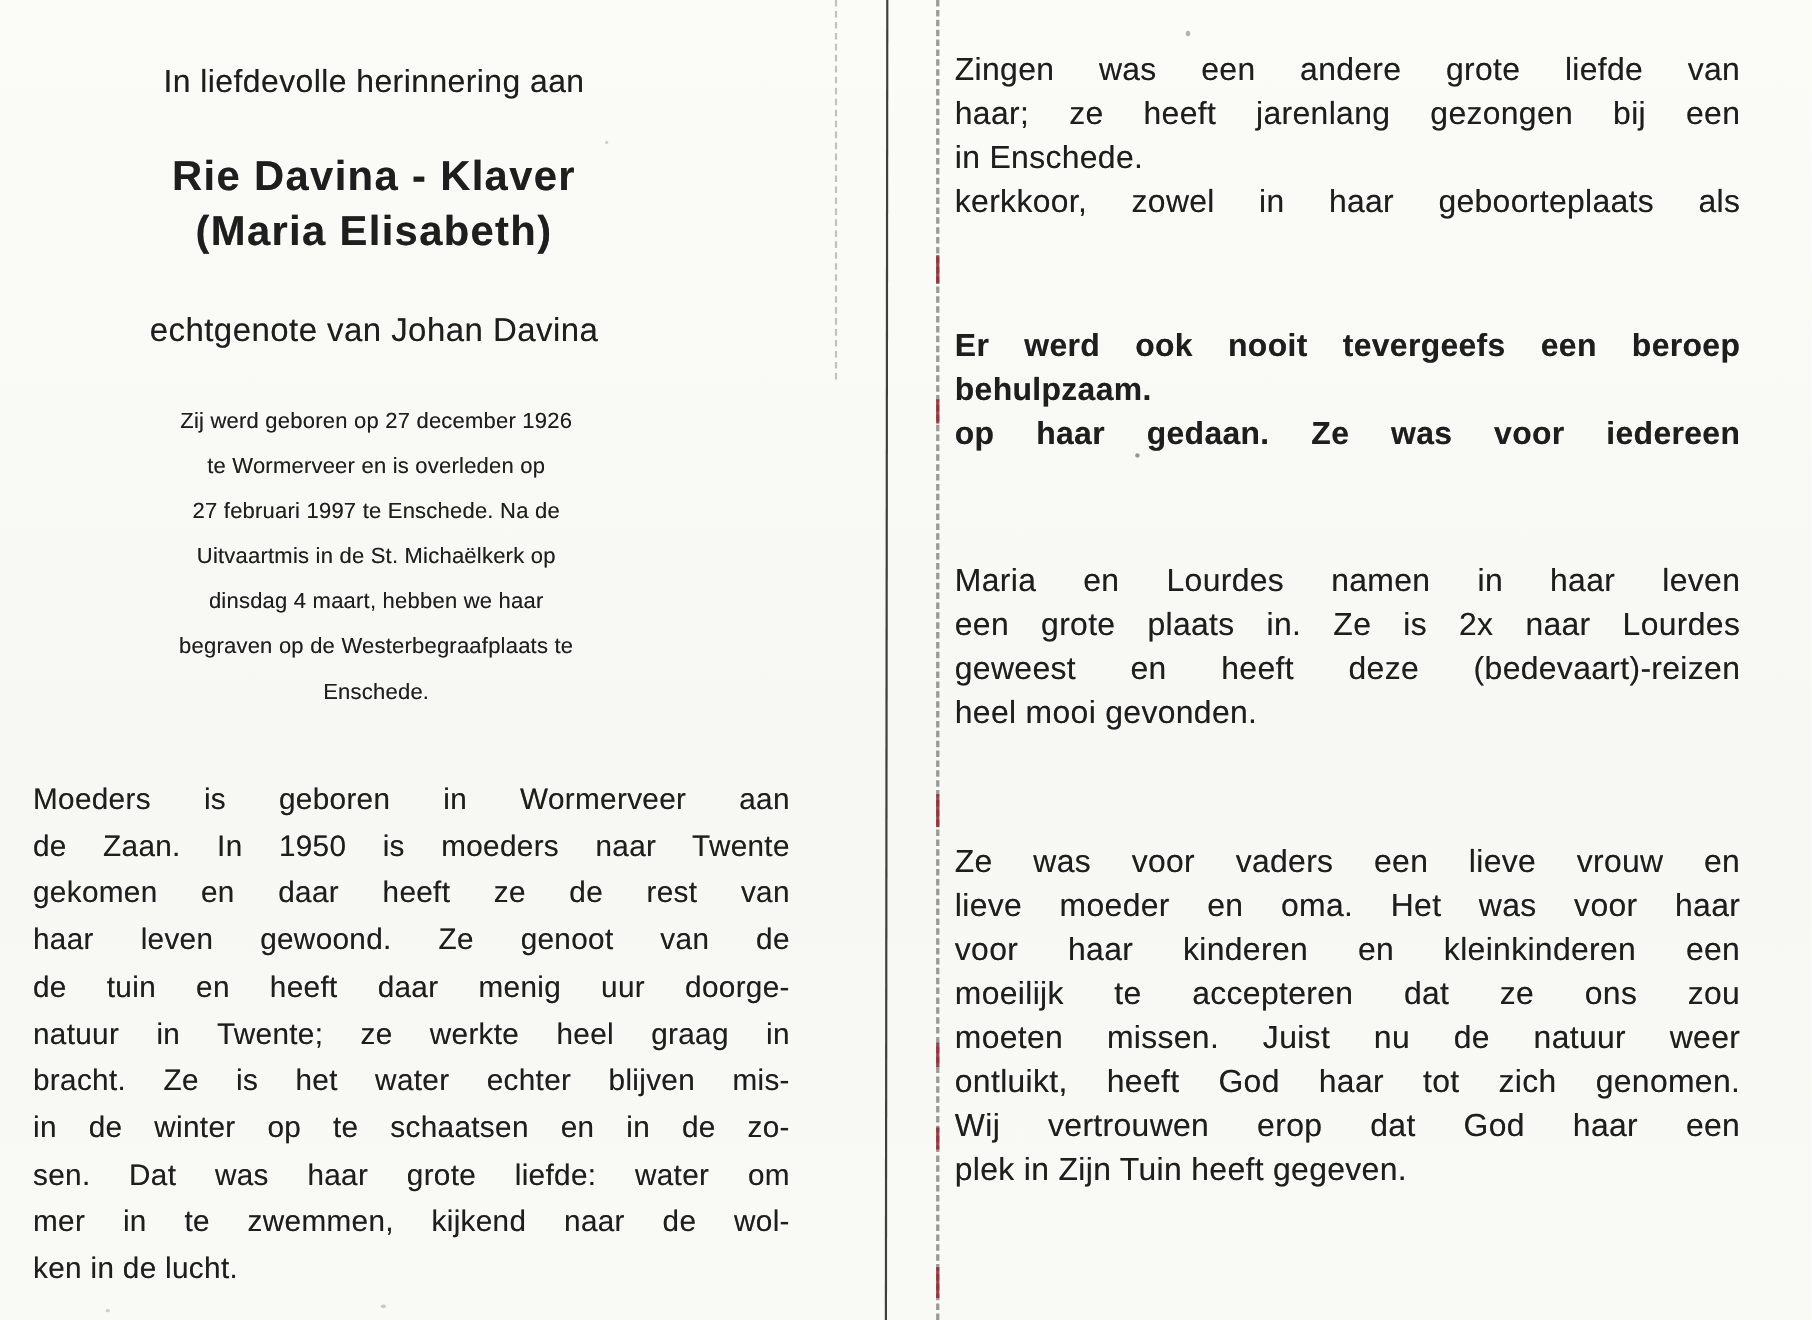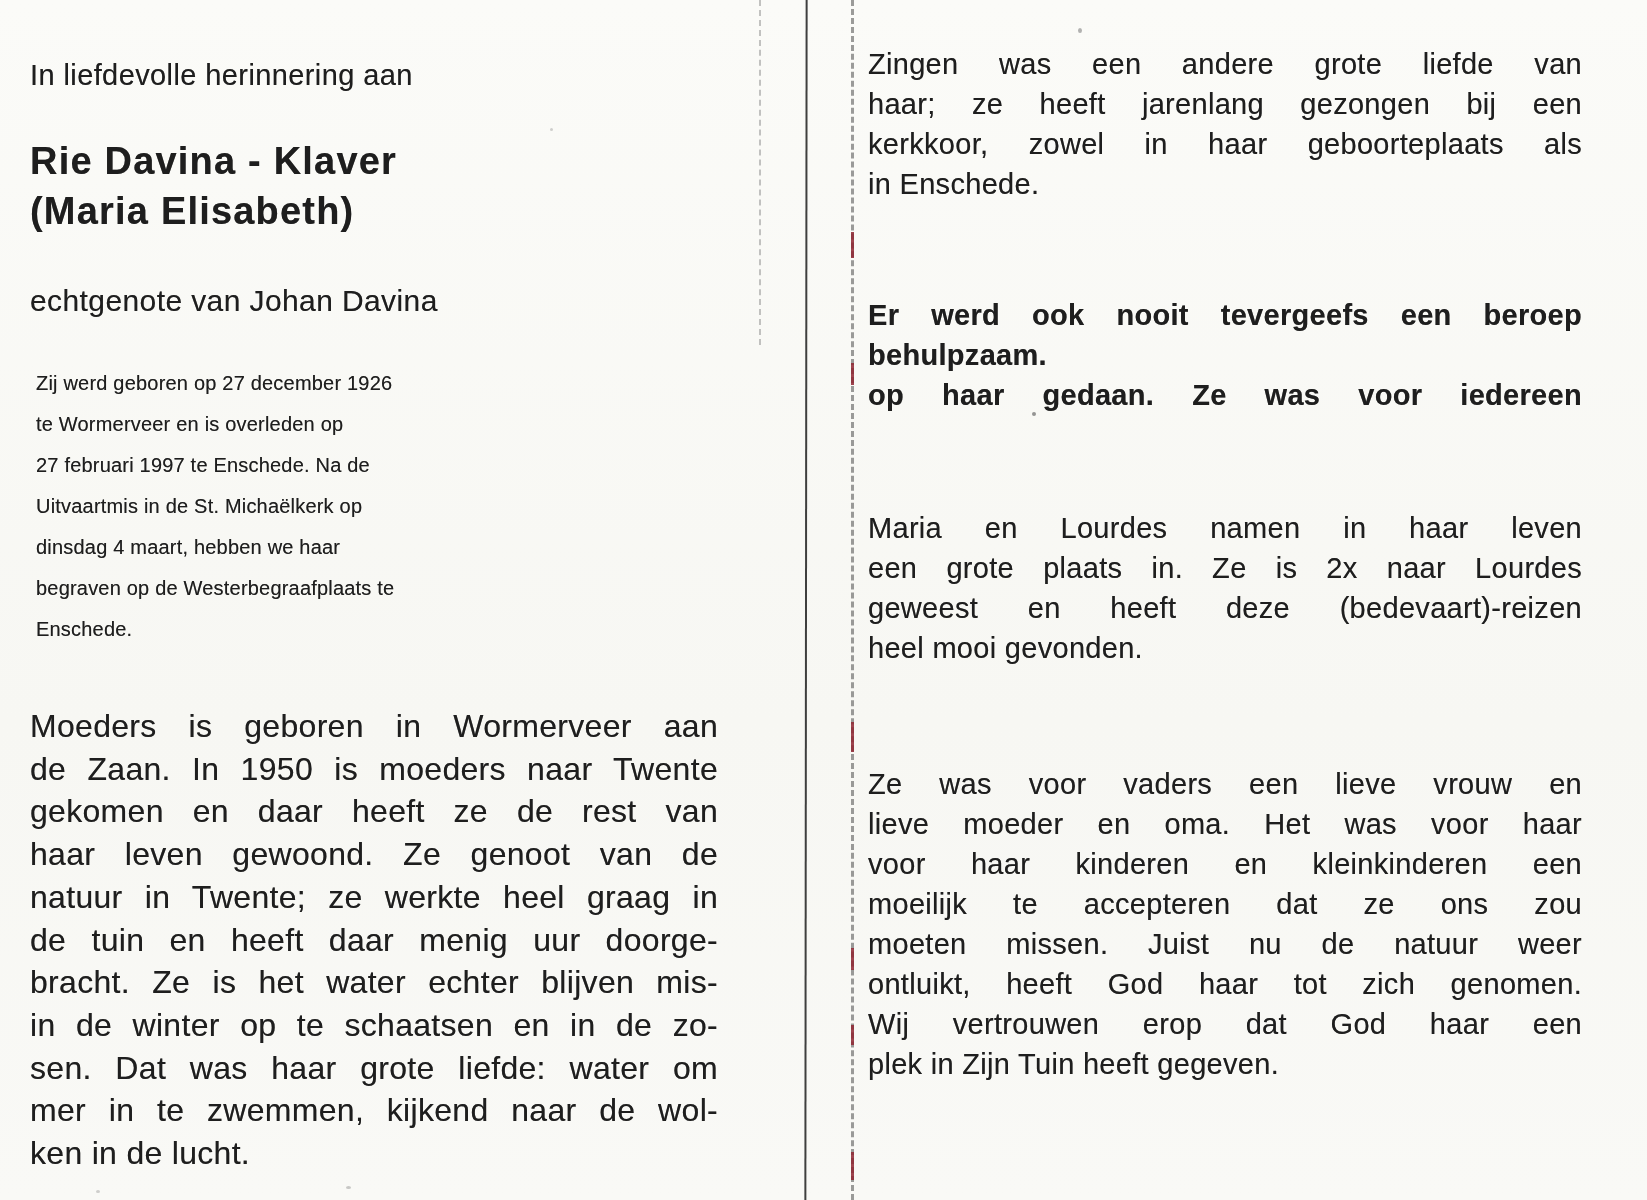--- a/index.html
+++ b/index.html
@@ -8,34 +8,34 @@
     position: relative;
     overflow: hidden;
     background: linear-gradient(180deg, #fbfbf8 0%, #f7f7f3 60%, #f9f9f6 100%);
     font-family: "Liberation Sans", "DejaVu Sans", sans-serif;
     color: #1e1e1e;
   }
   .scan { position: absolute; inset: 0; }
   .page { position: absolute; top: 0; bottom: 0; }
 
   
-  .cline { text-align: left; }
+  .cline { text-align: center; }
   .jline { text-align: justify; text-align-last: justify; }
   .jline.last { text-align-last: left; }
 
   .para { position: absolute; }
   .block { position: absolute; }
 
   
   .intro     { left: 30px;  top: 58px;  width: 620px; font-size: 29px; line-height: 34px; letter-spacing: 0.4px; }
   .name-block{ left: 30px;  top: 136px; width: 620px; }
   .name-line { font-size: 38px; line-height: 50px; font-weight: bold; letter-spacing: 1.2px; }
   .subtitle  { left: 30px;  top: 284px; width: 620px; font-size: 30px; line-height: 34px; letter-spacing: 0.4px; }
   .birth     { left: 36px;  top: 363px; width: 612px; font-size: 20px; line-height: 41px; letter-spacing: 0.2px; }
-  .life      { left: 30px;  top: 705px; width: 688px; font-size: 32px; line-height: 42.7px; letter-spacing: 0.3px; }
+  .life      { left: 30px;  top: 705px; width: 688px; font-size: 27px; line-height: 42.7px; letter-spacing: 0.3px; }
 
   
   .rp { left: 868px; width: 714px; font-size: 29px; line-height: 40px; letter-spacing: 0.3px; }
   .rp1 { top: 44px; }
   .rp2 { top: 295px; font-weight: bold; }
   .rp3 { top: 508px; }
   .rp4 { top: 764px; }
 
   
   .ink { text-shadow: 0 0 0.5px rgba(30,30,30,0.55); }
@@ -92,22 +92,22 @@
       <div class="cline">dinsdag 4 maart, hebben we haar</div>
       <div class="cline">begraven op de Westerbegraafplaats te</div>
       <div class="cline">Enschede.</div>
     </div>
 
     <div class="para life">
       <div class="jline">Moeders is geboren in Wormerveer aan</div>
       <div class="jline">de Zaan. In 1950 is moeders naar Twente</div>
       <div class="jline">gekomen en daar heeft ze de rest van</div>
       <div class="jline">haar leven gewoond. Ze genoot van de</div>
+      <div class="jline">de tuin en heeft daar menig uur doorge-</div>
       <div class="jline">natuur in Twente; ze werkte heel graag in</div>
-      <div class="jline">de tuin en heeft daar menig uur doorge-</div>
       <div class="jline">bracht. Ze is het water echter blijven mis-</div>
       <div class="jline">in de winter op te schaatsen en in de zo-</div>
       <div class="jline">sen. Dat was haar grote liefde: water om</div>
       <div class="jline">mer in te zwemmen, kijkend naar de wol-</div>
       <div class="jline last">ken in de lucht.</div>
     </div>
 
   </section>
 
   <div class="fold-faint"></div>
@@ -118,22 +118,22 @@
   <div class="red-mark rm3"></div>
   <div class="red-mark rm4"></div>
   <div class="red-mark rm5"></div>
   <div class="red-mark rm6"></div>
 
   <section class="page">
 
     <div class="para rp rp1">
       <div class="jline">Zingen was een andere grote liefde van</div>
       <div class="jline">haar; ze heeft jarenlang gezongen bij een</div>
+      <div class="jline last">in Enschede.</div>
       <div class="jline">kerkkoor, zowel in haar geboorteplaats als</div>
-      <div class="jline last">in Enschede.</div>
     </div>
 
     <div class="para rp rp2">
       <div class="jline">Er werd ook nooit tevergeefs een beroep</div>
       <div class="jline last">behulpzaam.</div>
       <div class="jline">op haar gedaan. Ze was voor iedereen</div>
     </div>
 
     <div class="para rp rp3">
       <div class="jline">Maria en Lourdes namen in haar leven</div>

